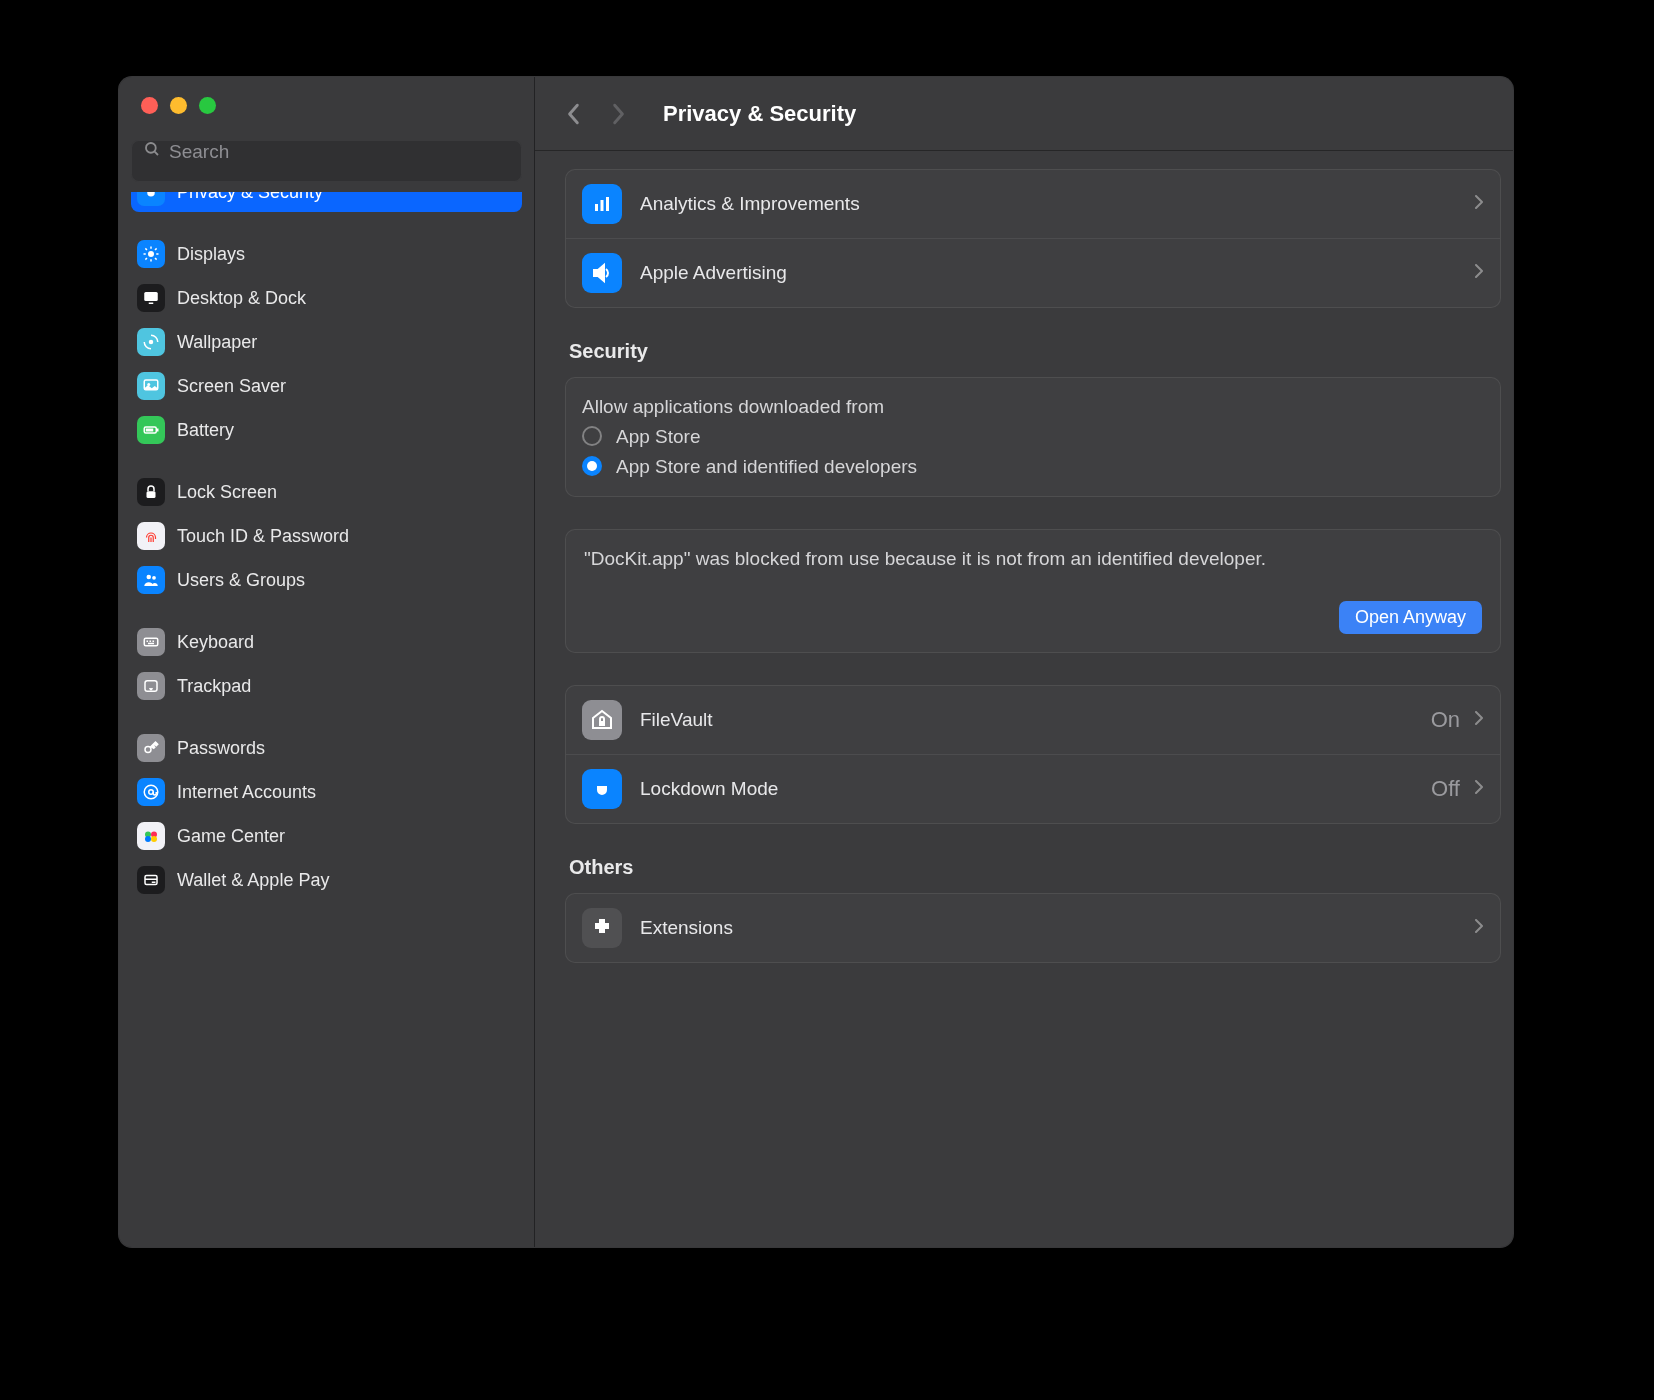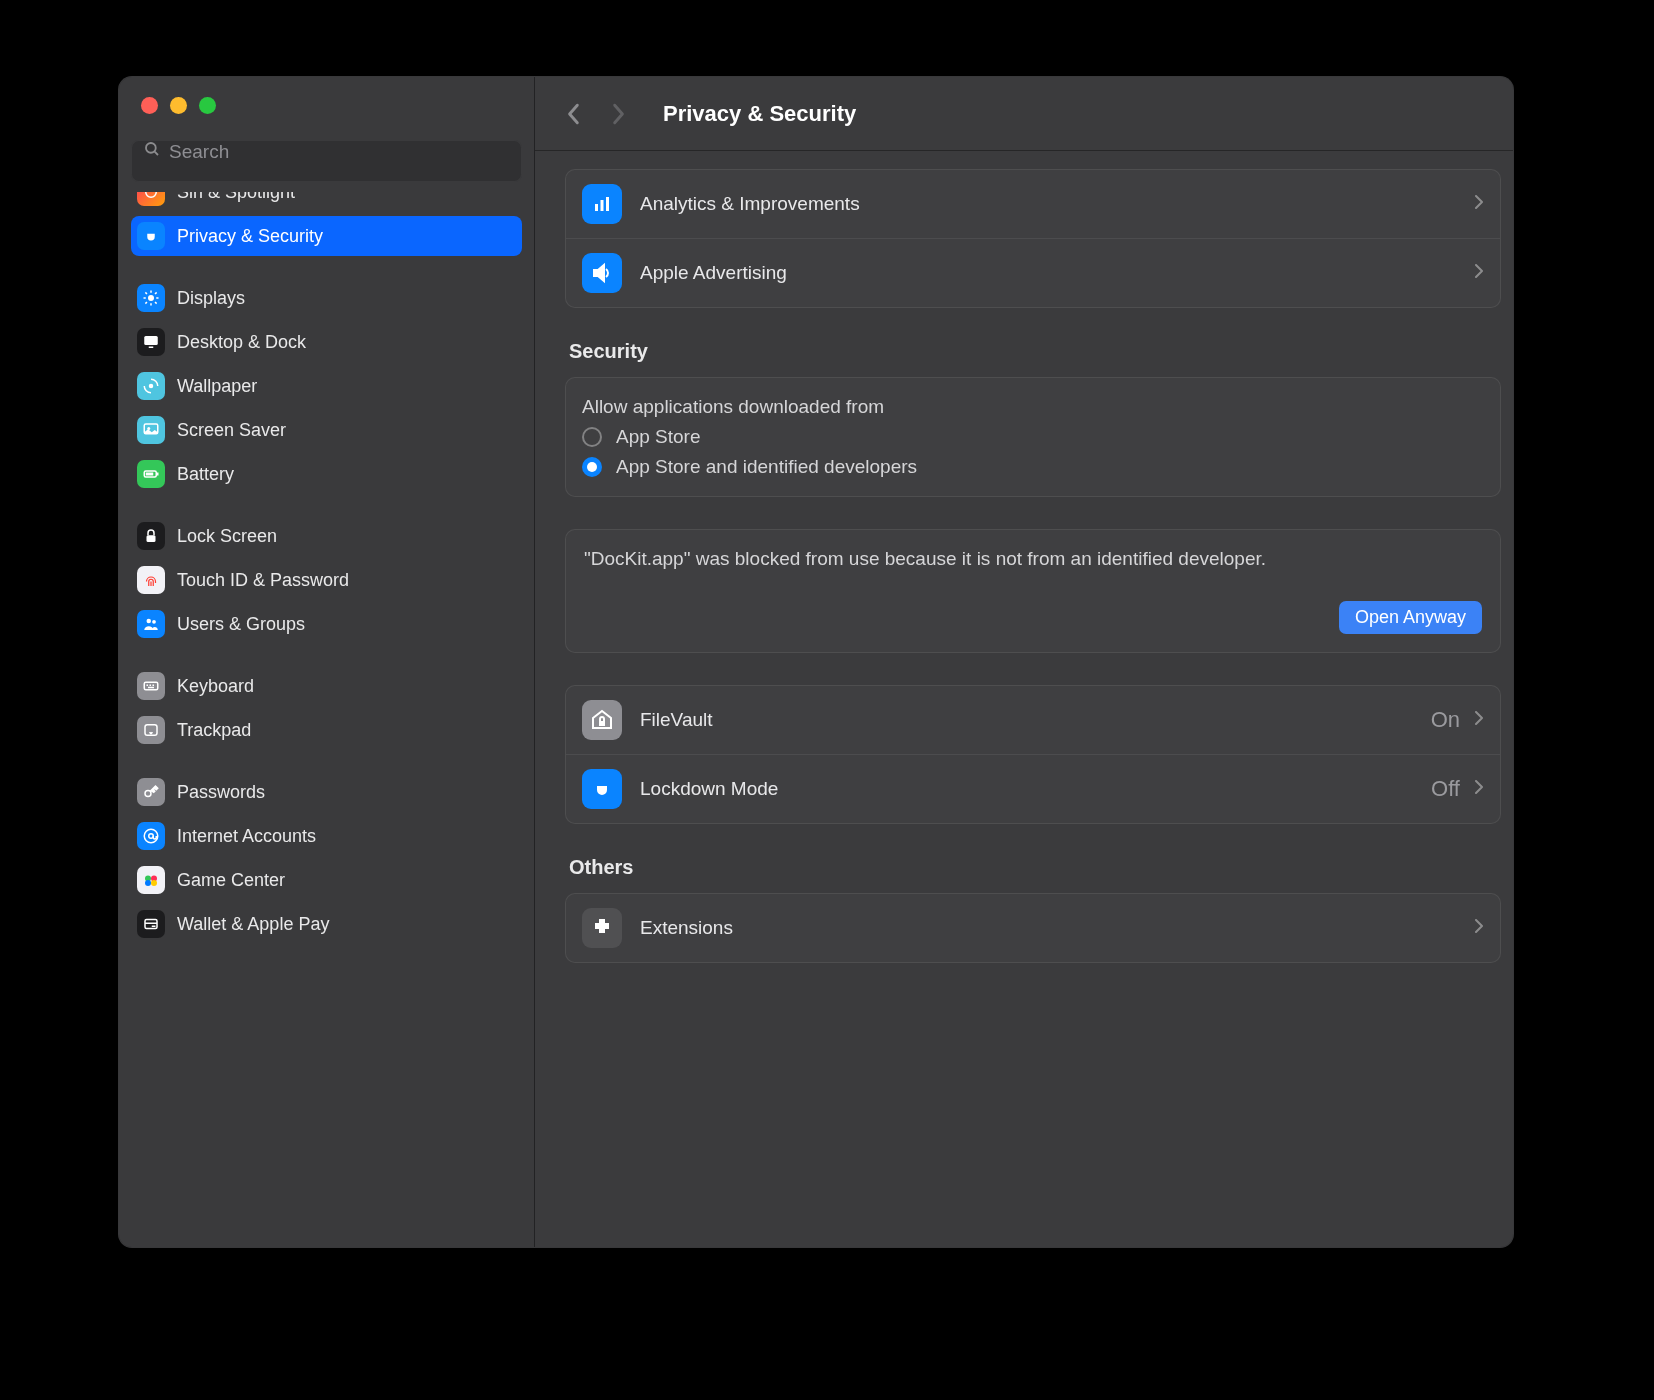--- a/index.html
+++ b/index.html
@@ -66,21 +66,21 @@
   .card .row:first-child{border-top:none}
   .row .ric{
     width:40px;height:40px;border-radius:9px;margin-right:18px;display:flex;
     align-items:center;justify-content:center;flex:0 0 40px;
   }
   .row .rlbl{color:#e8e8ea;font-size:19px;flex:1}
   .row .rval{color:#9a9a9e;font-size:22px;margin-right:14px}
   .chev{opacity:.4}
   .sect{color:#e9e9ea;font-weight:700;font-size:20px;margin:0 0 14px 4px}
   .hint{color:#d6d6d8;font-size:19px}
-  .radio{display:flex;align-items:center;margin-top:8px}
+  .radio{display:flex;align-items:flex-start;margin-top:8px}
   .radio .rbtn{
     width:20px;height:20px;border-radius:50%;margin-right:14px;
     box-shadow:inset 0 0 0 2px rgba(255,255,255,.35);
   }
   .radio .rbtn.on{background:#0a84ff;box-shadow:none;position:relative}
   .radio .rbtn.on::after{content:"";position:absolute;inset:5px;background:#fff;border-radius:50%}
   .blocked{padding:16px 18px 18px 18px}
   .msg{color:#d6d6d8;font-size:19px;line-height:1.4}
   .btn{
     float:right;margin-top:28px;background:#3b82f6;color:#fff;font-size:18px;
@@ -110,28 +110,20 @@
       <svg width="18" height="18" viewBox="0 0 24 24" fill="none" stroke="#c9c9cc" stroke-width="2.4">
           <circle cx="10.5" cy="10.5" r="6.5"></circle>
           <line x1="20" y1="20" x2="15.5" y2="15.5"></line>
         </svg>
       <input placeholder="Search" style="">
     </div>
 
     <div class="side-scroll">
       <div class="side-list" id="side-list">
           <div class="side-group">
-            <div class="side-item">
-              <span class="ic b-orange">
-                <svg viewBox="0 0 24 24" fill="#fff">
-                  <circle cx="12" cy="12" r="7" fill="none" stroke="#fff" stroke-width="2"></circle>
-                </svg>
-              </span>
-              <span class="lbl">Siri &amp; Spotlight</span>
-            </div>
             <div class="side-item sel">
               <span class="ic b-blue">
                 <svg viewBox="0 0 24 24" fill="#fff">
                   <path d="M12 2v7M7 9h10v4a5 5 0 0 1-10 0V9z"></path>
                 </svg>
               </span>
               <span class="lbl">Privacy &amp; Security</span>
             </div>
           </div>
           <div class="side-group">

